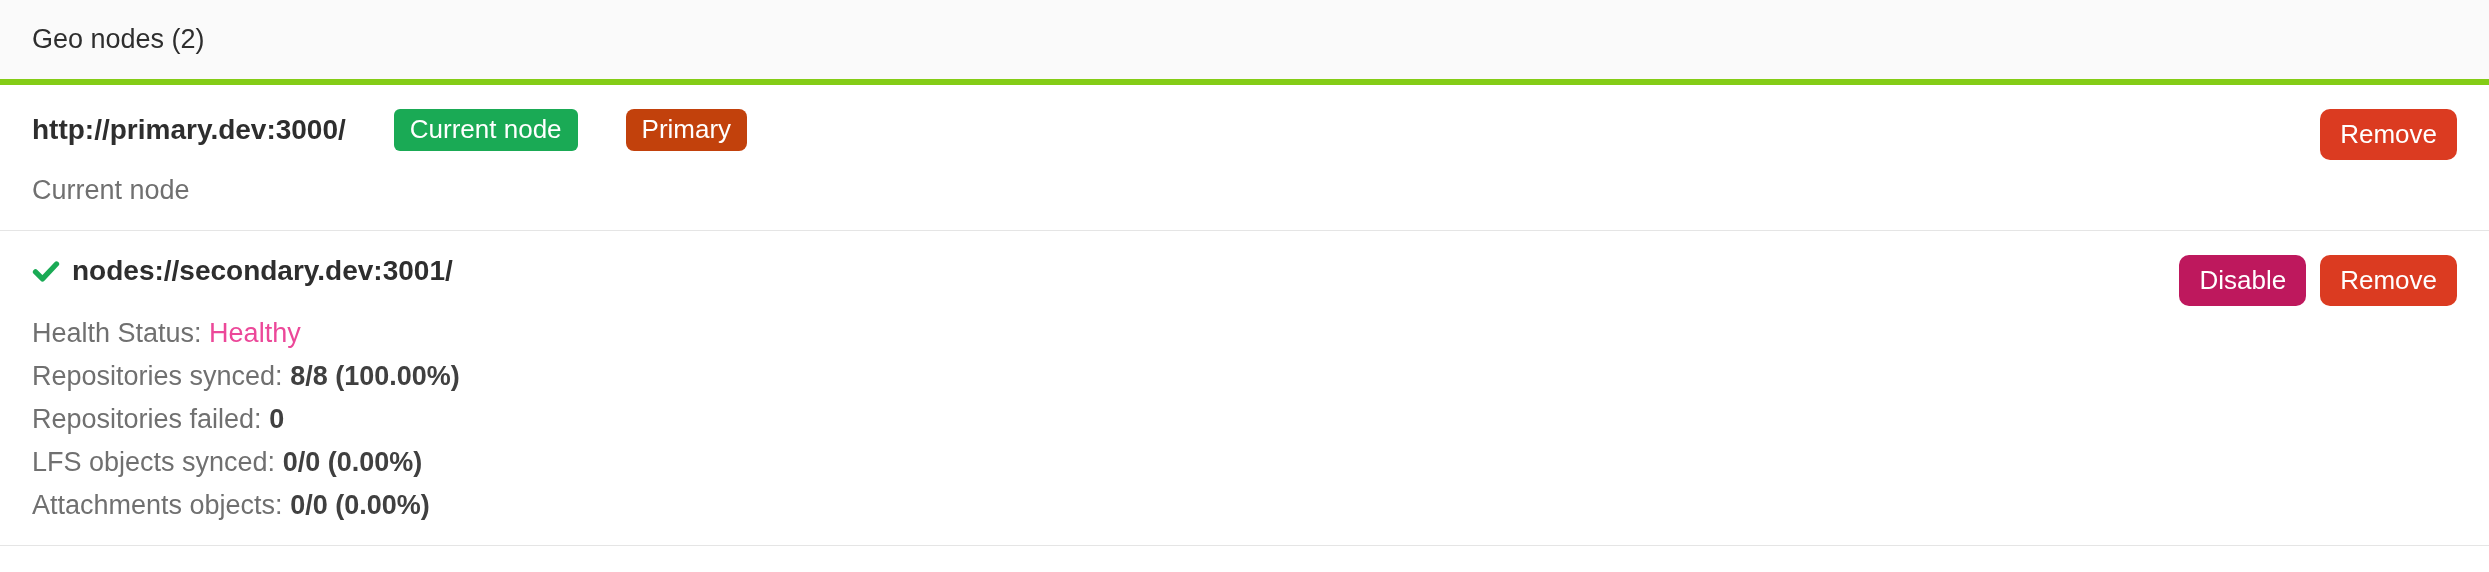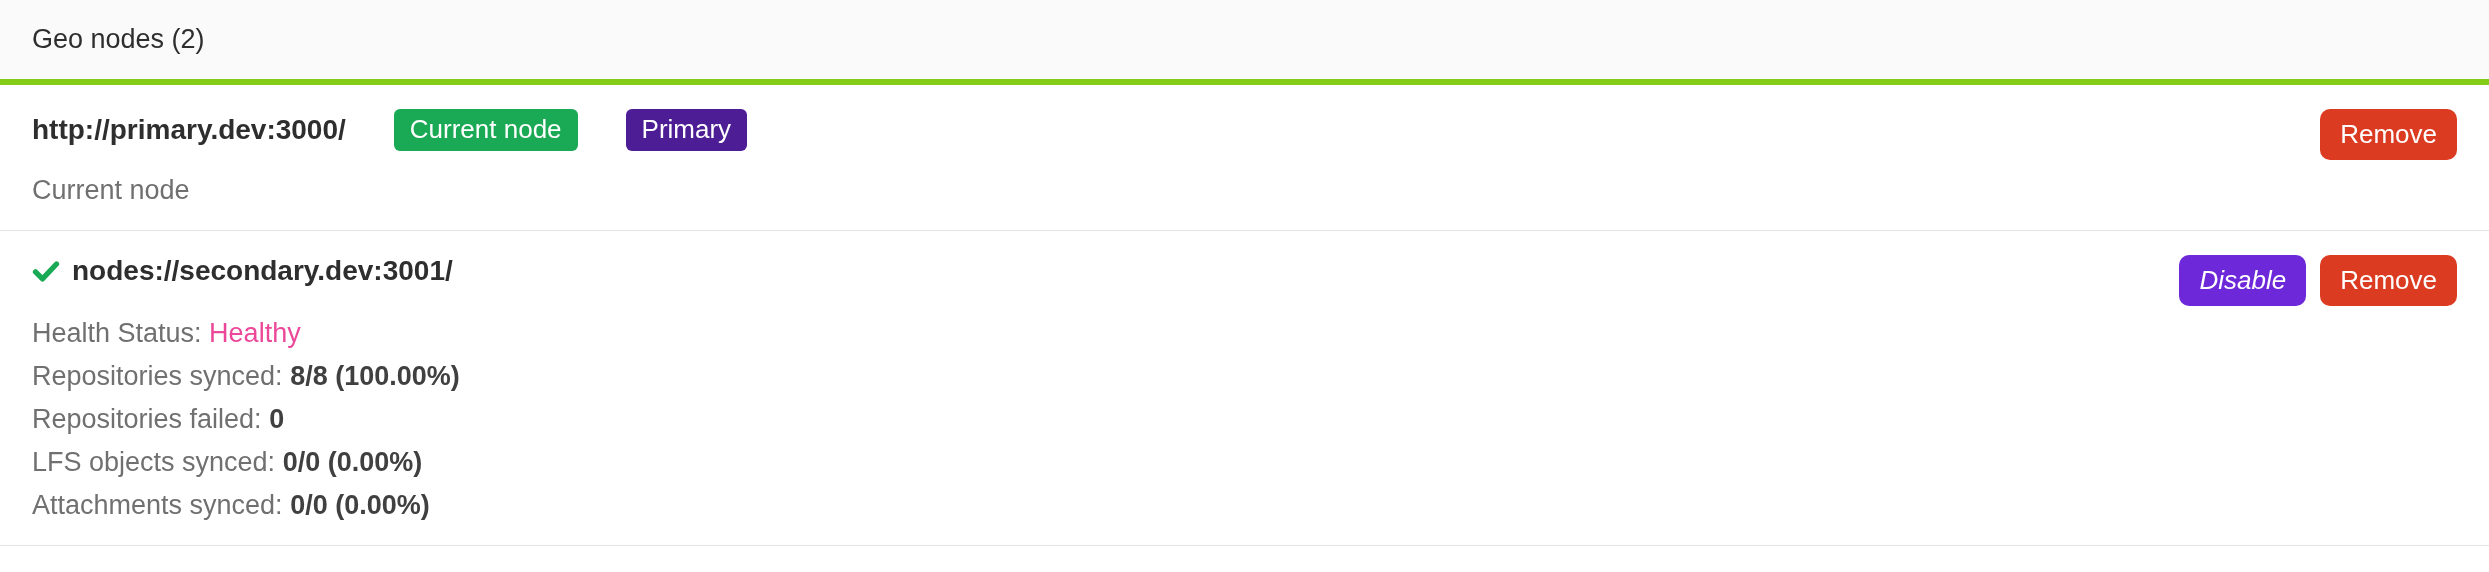--- a/index.html
+++ b/index.html
@@ -65,21 +65,22 @@
       border-radius: 6px;
       font-size: 26px;
       color: #fff;
       line-height: 1.3;
       margin-left: 36px;
     }
     .badge-green {
       background: #1aaa55;
     }
     .badge-blue {
-      background: #4c1d95;
+      background: #c2410c;
+      border-radius: 8px;
     }
     .node-subtitle {
       color: #707070;
       font-size: 27px;
     }
     .node-actions {
       display: flex;
       gap: 14px;
       align-items: flex-start;
     }
@@ -87,22 +88,21 @@
       padding: 10px 20px;
       border: none;
       border-radius: 10px;
       font-size: 26px;
       color: #fff;
       cursor: pointer;
       line-height: 1.2;
       font-family: inherit;
     }
     .btn-orange {
-      background: #6d28d9;
-      font-style: italic;
+      background: #be185d;
     }
     .btn-red {
       background: #db3b21;
     }
     .stat-row {
       color: #707070;
       font-size: 27px;
       margin-top: 12px;
     }
     .stat-value {
@@ -162,15 +162,15 @@
   <div class="stat-row">
     <span>Repositories synced: </span><span class="stat-value">8/8 (100.00%)</span>
   </div>
   <div class="stat-row">
     <span>Repositories failed: </span><span class="stat-value">0</span>
   </div>
   <div class="stat-row">
     <span>LFS objects synced: </span><span class="stat-value">0/0 (0.00%)</span>
   </div>
   <div class="stat-row">
-    <span>Attachments synced: </span><span class="stat-value">0/0 (0.00%)</span>
+    <span>Attachments objects: </span><span class="stat-value">0/0 (0.00%)</span>
   </div>
 </div>
 
 </body></html>

